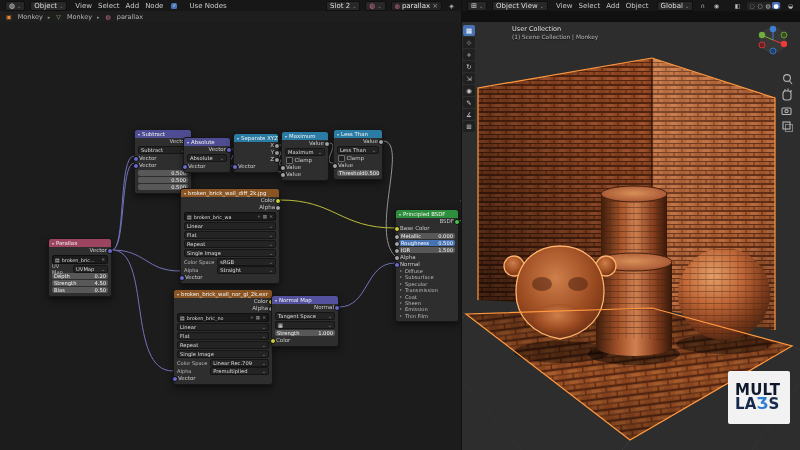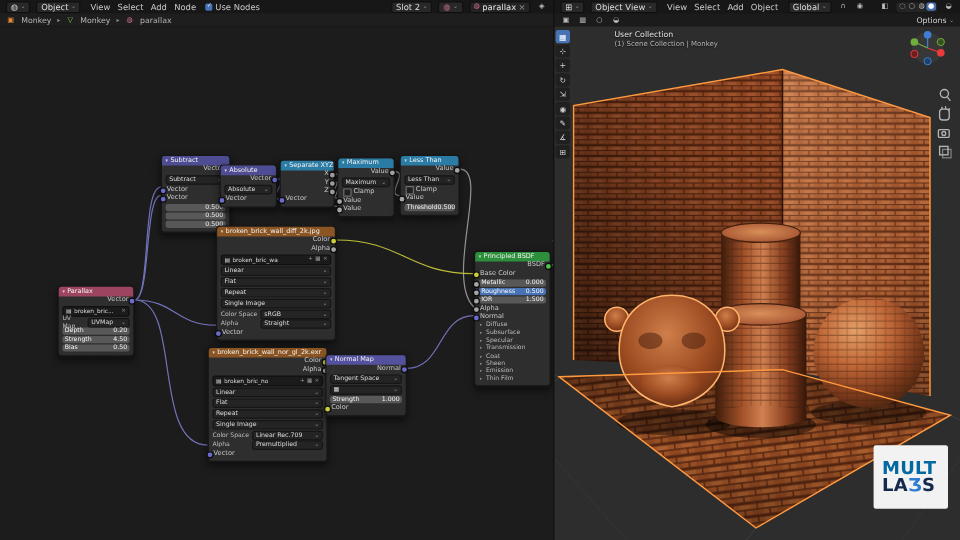--- a/index.html
+++ b/index.html
@@ -64,21 +64,21 @@
   #vp{position:absolute;left:462px;top:22px;width:338px;height:428px;background:#2d2d2d;overflow:hidden}
   #scene{position:absolute;left:0;top:0}
   .vtools{position:absolute;left:1px;top:3px;display:flex;flex-direction:column;gap:1px}
   .vtools .tbtn{width:12px;height:11px;background:#202020;border-radius:2px;color:#cfcfcf;font-size:6.5px;
     display:flex;align-items:center;justify-content:center}
   .vtools .tbtn:first-child{background:#4772b3;color:#fff}
   .vptext{position:absolute;left:50px;top:3px;color:#e3e3e3;font-size:6.5px;text-shadow:0 1px 1px rgba(0,0,0,.7)}
   .vptext .sub{font-size:5.8px;color:#b9b9b9;margin-top:1px}
   .logo{position:absolute;left:266px;top:349px;width:62px;height:53px;background:#f2f2f2;border-radius:2px;
     display:flex;flex-direction:column;justify-content:center;padding-left:7px;box-sizing:border-box}
-  .logo .l1{font-weight:bold;font-size:15px;line-height:13px;color:#0369a1;letter-spacing:.2px}
+  .logo .l1{font-weight:bold;font-size:15px;line-height:13px;color:#0f172a;letter-spacing:.2px}
   .logo .l2{font-weight:bold;font-size:15px;line-height:14px;color:#15294c;letter-spacing:.2px}
   .logo .ezh{color:#2e7cd3}
   .optbtn{display:flex;align-items:center;gap:2px;color:#cfcfcf}
 </style>
 </head>
 <body>
 
 <div class="app">
 
   <div class="hdr" id="hdrL">
@@ -89,21 +89,21 @@
     <span class="ddbtn">
       <span>Object</span>
       <span class="car">⌄</span>
     </span>
     <span style="display:flex">
         <span class="mi">View</span>
         <span class="mi">Select</span>
         <span class="mi">Add</span>
         <span class="mi">Node</span>
       </span>
-    <span style="display:flex;align-items:center;gap:2px">
+    <span style="display:flex;align-items:center;gap:12px">
       <span class="cb">✓</span>
       <span>Use Nodes</span>
     </span>
     <span class="spacer"></span>
     <span class="ddbtn">
       <span>Slot 2</span>
       <span class="car">⌄</span>
     </span>
     <span class="ddbtn">
       <span style="color:#cf7189">◍</span>
@@ -154,31 +154,20 @@
     <span class="shadegrp">
       <span class="icbtn">◌</span>
       <span class="icbtn">○</span>
       <span class="icbtn">◍</span>
       <span class="icbtn active">●</span>
     </span>
     <span class="icbtn">◒</span>
 
   </div>
 
-  <div class="hdr" id="toolhdr">
-    <span class="icbtn">▣</span>
-    <span class="icbtn">▦</span>
-    <span class="icbtn">○</span>
-    <span class="icbtn">◒</span>
-    <span class="spacer"></span>
-    <span class="optbtn">
-      <span>Options</span>
-      <span class="car">⌄</span>
-    </span>
-  </div>
 
   <div id="nodeed">
     <svg id="wires" width="461" height="428">
       <g fill="none" stroke-width="1" opacity="0.92">
         <path d="M112 228 C126 228 118 134 134 134" stroke="#7a7ac9"></path>
         <path d="M112 228 C126 228 120 141 134 141" stroke="#7a7ac9"></path>
         <path d="M112 228 C146 228 146 249 180 249" stroke="#7a7ac9"></path>
         <path d="M112 228 C152 228 126 349 173 349" stroke="#7a7ac9"></path>
         <path d="M192 119 C203 119 172 142 183 142" stroke="#7a7ac9"></path>
         <path d="M231 127 C242 127 222 144 233 144" stroke="#7a7ac9"></path>

